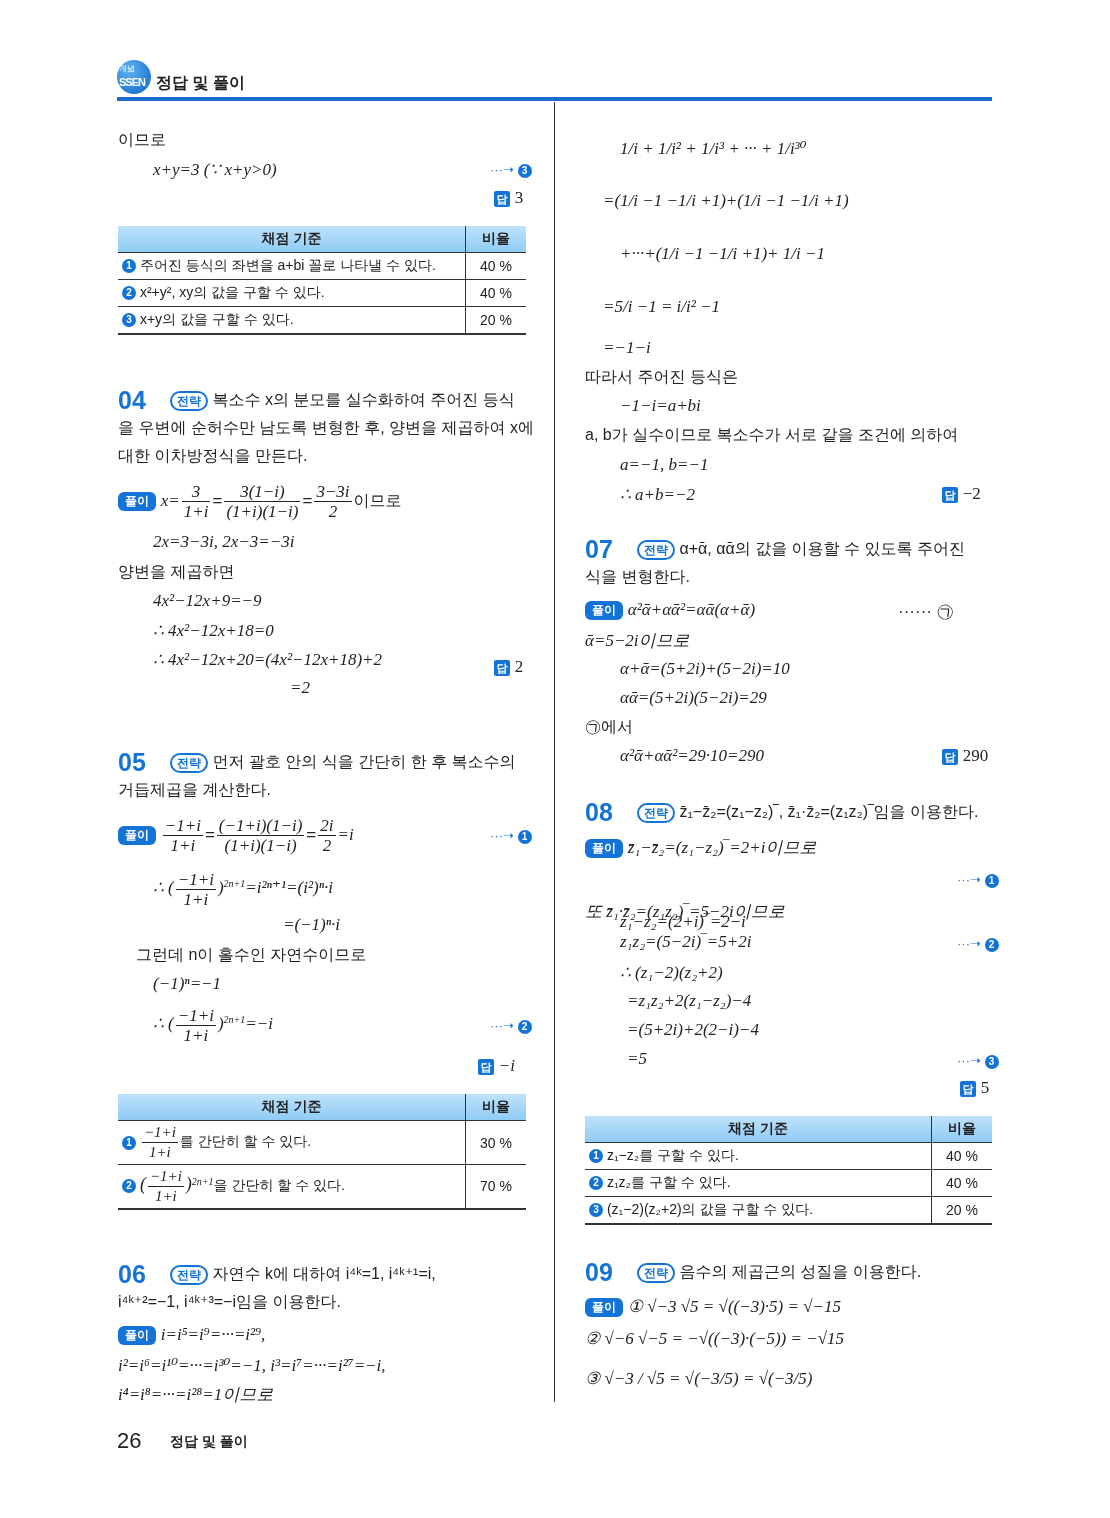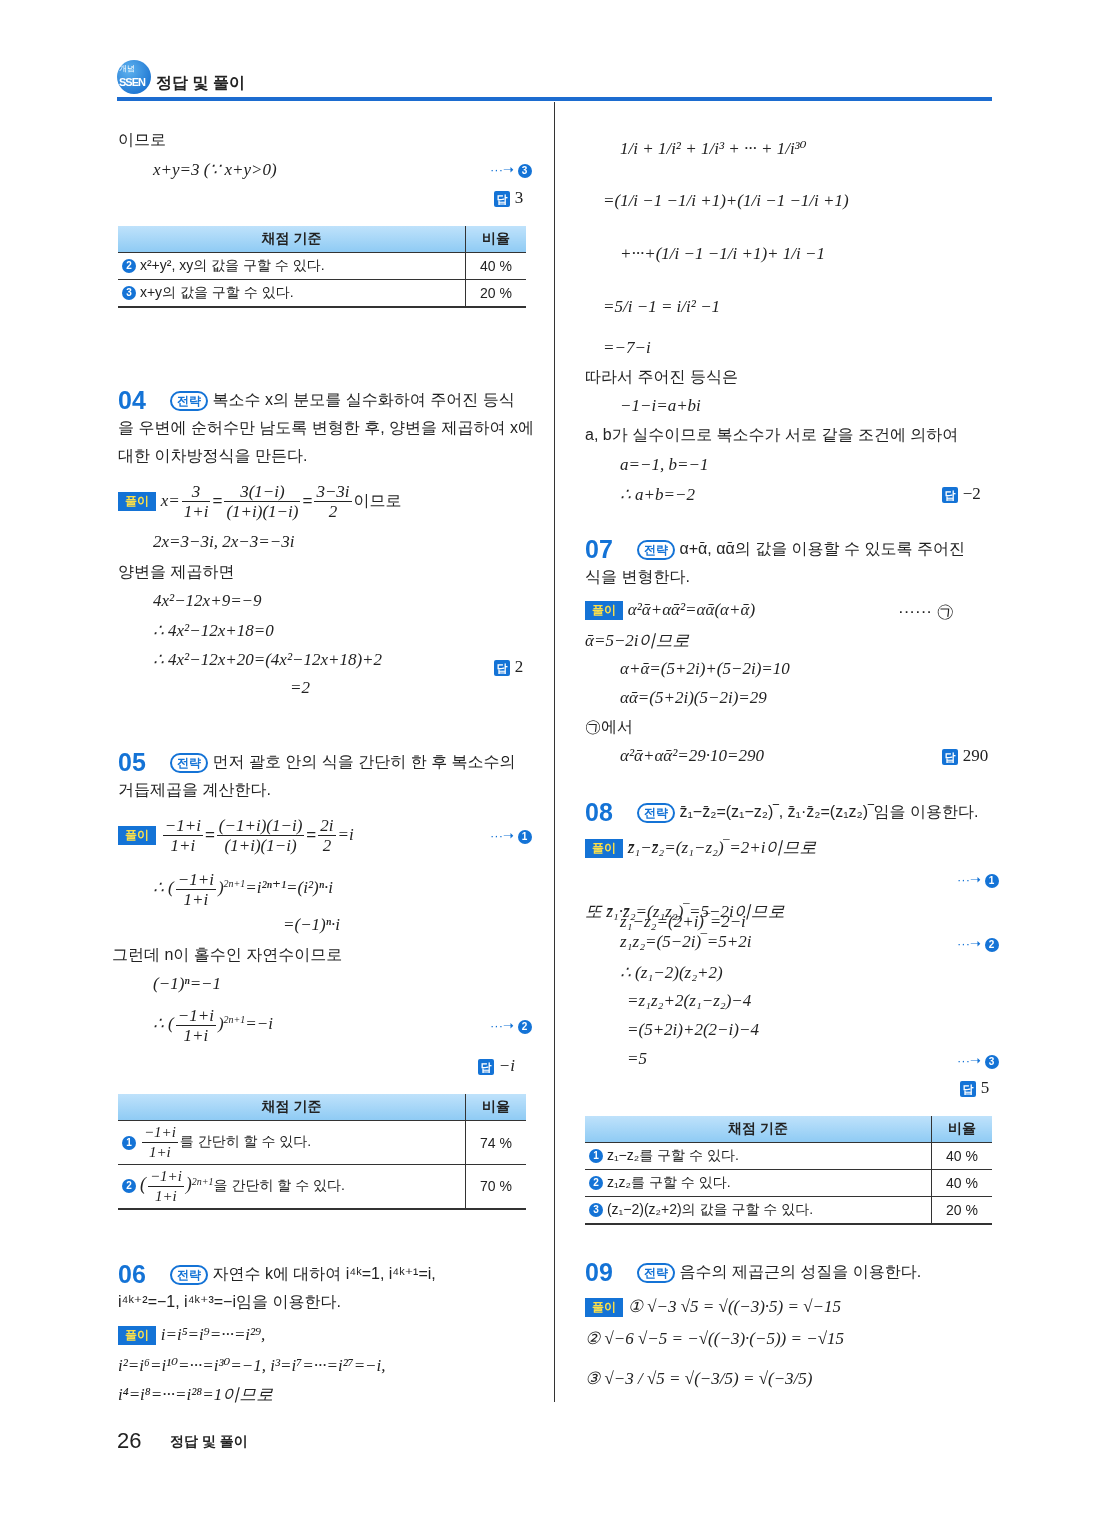--- a/index.html
+++ b/index.html
@@ -16,21 +16,21 @@
   .logo .l2 { display:block; font-size:11px; font-weight:bold; letter-spacing:-1px; margin-top:3px; }
   .hdr-title { position:absolute; left:156px; top:73px; font-size:16px; font-weight:bold; }
   .hdr-rule { position:absolute; left:117px; top:97px; width:875px; height:4px; background:#1c6cd0; }
   .col-div { position:absolute; left:554px; top:102px; width:1px; height:1300px; background:#333; }
 
   .line { position:absolute; font-size:17px; white-space:nowrap; }
   .kr { font-size:16px; }
   .pnum { position:absolute; font-size:25px; font-weight:bold; color:#1473d6; }
   .tag-strat { display:inline-block; border:2px solid #1473d6; border-radius:12px; color:#1473d6;
                font-size:12px; font-weight:bold; padding:0 5px; line-height:16px; vertical-align:middle; }
-  .tag-sol { display:inline-block; background:#1473d6; color:#fde047; border-radius:0;
+  .tag-sol { display:inline-block; background:#1473d6; color:#ffffff; border-radius:6px;
              font-size:12px; font-weight:bold; padding:0 7px; line-height:19px; vertical-align:middle; }
   .ans-box { display:inline-block; width:16px; height:16px; background:#1473d6; color:#fff; font-size:11px;
              text-align:center; line-height:16px; vertical-align:middle; font-weight:bold; border-radius:2px; }
   .marker { position:absolute; font-size:13px; color:#1473d6; white-space:nowrap; }
   .circ { display:inline-block; width:14px; height:14px; border-radius:50%; background:#1473d6; color:#fff;
           font-size:10px; text-align:center; line-height:14px; font-weight:bold; vertical-align:middle; }
   .frac { display:inline-block; text-align:center; vertical-align:middle; margin:0 2px; }
   .frac .n { display:block; border-bottom:1px solid #222; padding:0 2px; line-height:19px; }
   .frac .d { display:block; line-height:19px; padding:0 2px; }
   sup { font-size:10px; }
@@ -60,20 +60,24 @@
 <div class="marker" style="left:490px;top:162px"><span>···➝</span> <span class="circ">3</span></div>
 <div class="line" style="left:494px;top:188px"><span class="ans-box">답</span> <span class="serif">3</span></div>
 
 <table class="grade" style="left:118px;top:226px;width:408px">
   <tbody>
       <tr>
         <th>채점 기준</th>
         <th class="r">비율</th>
       </tr>
   <tr>
+        <td><span class="circ">1</span> <span>주어진 등식의 좌변을 a+bi 꼴로 나타낼 수 있다.</span></td>
+        <td class="r">40 %</td>
+      </tr>
+  <tr>
         <td><span class="circ">2</span> <span>x²+y², xy의 값을 구할 수 있다.</span></td>
         <td class="r">40 %</td>
       </tr>
   <tr>
         <td><span class="circ">3</span> <span>x+y의 값을 구할 수 있다.</span></td>
         <td class="r">20 %</td>
       </tr>
 </tbody>
   </table>
 
@@ -101,57 +105,57 @@
 <div class="line" style="left:118px;top:816px">
   <span class="tag-sol">풀이</span>
   <span class="frac m"><span class="n">−1+i</span><span class="d">1+i</span></span>=<span class="frac m"><span class="n">(−1+i)(1−i)</span><span class="d">(1+i)(1−i)</span></span>=<span class="frac m"><span class="n">2i</span><span class="d">2</span></span><span class="m">=i</span>
 </div>
 <div class="marker" style="left:490px;top:828px">···➝ <span class="circ">1</span></div>
 
 <div class="line m" style="left:153px;top:870px">
   <span>∴ (</span><span class="frac"><span class="n">−1+i</span><span class="d">1+i</span></span>)<sup>2n+1</sup><span>=i²ⁿ⁺¹=(i²)ⁿ·i</span>
 </div>
 <div class="line m" style="left:283px;top:915px">=(−1)ⁿ·i</div>
-<div class="line kr" style="left:112px;top:945px">그런데 n이 홀수인 자연수이므로</div>
+<div class="line kr" style="left:136px;top:945px">그런데 n이 홀수인 자연수이므로</div>
 <div class="line m" style="left:153px;top:974px">(−1)ⁿ=−1</div>
 <div class="line m" style="left:153px;top:1006px">
   ∴ (<span class="frac"><span class="n">−1+i</span><span class="d">1+i</span></span>)<sup>2n+1</sup><span>=−i</span>
 </div>
 <div class="marker" style="left:490px;top:1018px">···➝ <span class="circ">2</span></div>
 <div class="line" style="left:478px;top:1056px"><span class="ans-box">답</span> <span class="m">−i</span></div>
 
 <table class="grade" style="left:118px;top:1094px;width:408px">
   <tbody>
       <tr>
         <th>채점 기준</th>
         <th class="r">비율</th>
       </tr>
   <tr style="height:44px">
         <td><span class="circ">1</span> <span class="frac m" style="font-size:15px"><span class="n">−1+i</span><span class="d">1+i</span></span><span>를 간단히 할 수 있다.</span></td>
-        <td class="r">74 %</td>
+        <td class="r">30 %</td>
       </tr>
   <tr style="height:44px">
         <td><span class="circ">2</span> <span class="m" style="font-size:18px">(</span><span class="frac m" style="font-size:15px"><span class="n">−1+i</span><span class="d">1+i</span></span><span class="m" style="font-size:18px">)</span><sup class="m">2n+1</sup><span>을 간단히 할 수 있다.</span></td>
         <td class="r">70 %</td>
       </tr>
 </tbody>
   </table>
 
 <div class="pnum" style="left:118px;top:1260px">06</div>
 <div class="line kr" style="left:170px;top:1264px"><span class="tag-strat">전략</span> <span>자연수 k에 대하여 i⁴ᵏ=1, i⁴ᵏ⁺¹=i,</span></div>
 <div class="line kr" style="left:118px;top:1292px">i⁴ᵏ⁺²=−1, i⁴ᵏ⁺³=−i임을 이용한다.</div>
 <div class="line" style="left:118px;top:1325px"><span class="tag-sol">풀이</span> <span class="m">i=i⁵=i⁹=···=i²⁹,</span></div>
 <div class="line m" style="left:118px;top:1355px">i²=i⁶=i¹⁰=···=i³⁰=−1, i³=i⁷=···=i²⁷=−i,</div>
 <div class="line m" style="left:118px;top:1383px">i⁴=i⁸=···=i²⁸=1이므로</div>
 
 <div class="line m" style="left:620px;top:138px">1/i + 1/i² + 1/i³ + ··· + 1/i³⁰</div>
 <div class="line m" style="left:603px;top:191px">=(1/i −1 −1/i +1)+(1/i −1 −1/i +1)</div>
 <div class="line m" style="left:620px;top:244px">+···+(1/i −1 −1/i +1)+ 1/i −1</div>
 <div class="line m" style="left:603px;top:297px">=5/i −1 = i/i² −1</div>
-<div class="line m" style="left:603px;top:338px">=−7−i</div>
+<div class="line m" style="left:603px;top:338px">=−1−i</div>
 <div class="line kr" style="left:585px;top:367px">따라서 주어진 등식은</div>
 <div class="line m" style="left:620px;top:396px">−1−i=a+bi</div>
 <div class="line kr" style="left:585px;top:425px">a, b가 실수이므로 복소수가 서로 같을 조건에 의하여</div>
 <div class="line m" style="left:620px;top:455px">a=−1, b=−1</div>
 <div class="line m" style="left:620px;top:484px">∴ a+b=−2</div>
 <div class="line" style="left:942px;top:484px"><span class="ans-box">답</span> <span class="serif">−2</span></div>
 
 <div class="pnum" style="left:585px;top:535px">07</div>
 <div class="line kr" style="left:637px;top:539px"><span class="tag-strat">전략</span> <span>α+ᾱ, αᾱ의 값을 이용할 수 있도록 주어진</span></div>
 <div class="line kr" style="left:585px;top:567px">식을 변형한다.</div>

